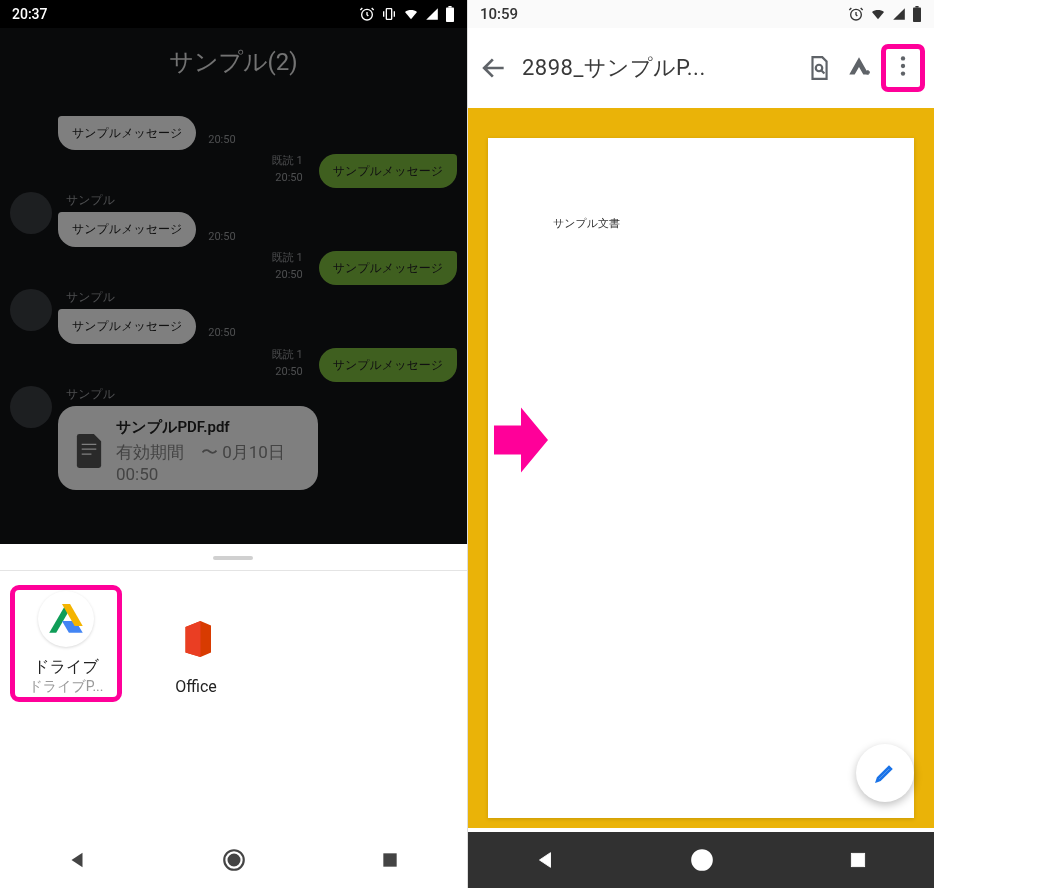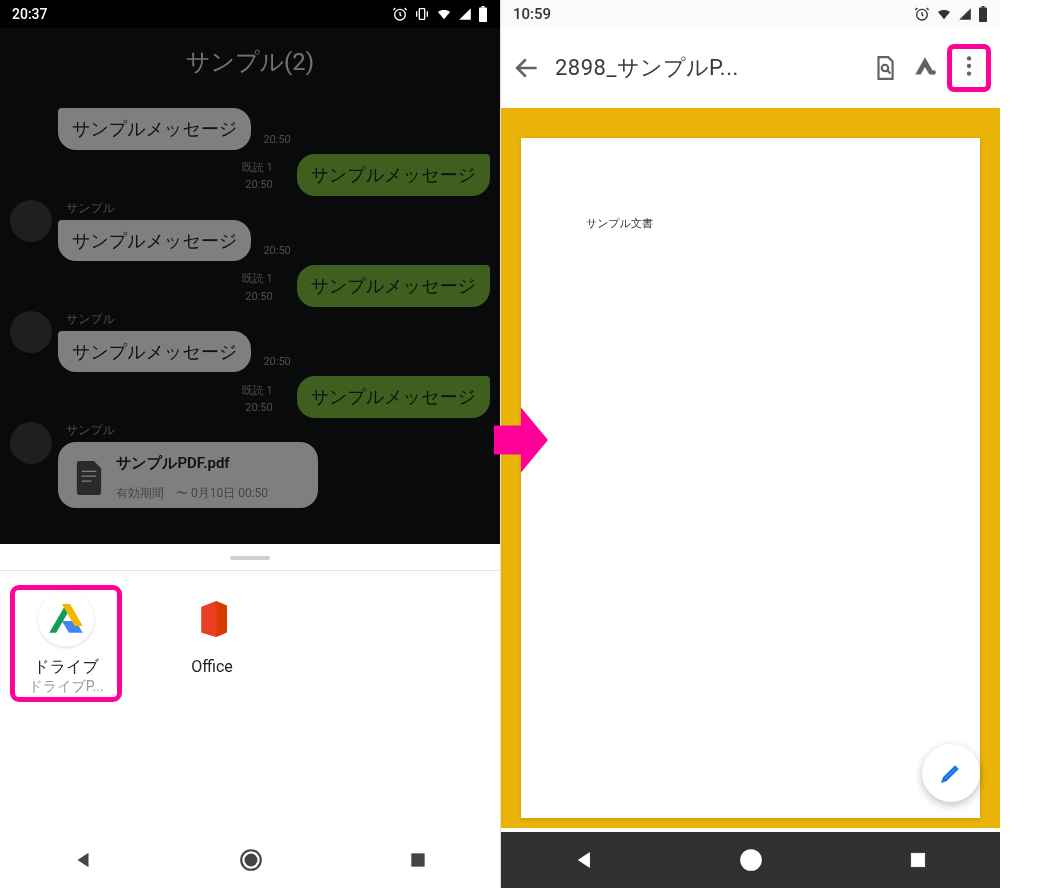--- a/index.html
+++ b/index.html
@@ -1,17 +1,17 @@
 <!DOCTYPE html>
 <html><head>
 <meta charset="utf-8">
 <style>
 * { margin: 0; padding: 0; box-sizing: border-box; }
 body { font-family: -apple-system, BlinkMacSystemFont, "Segoe UI", Roboto, sans-serif; background: #fff; }
-.container { width: 1049px; height: 888px; position: relative; display: flex; border-radius: 21px; }
+.container { width: 934px; height: 888px; position: relative; display: flex; border-radius: 21px; }
 .phone { position: relative; height: 888px; }
 .phone-left { width: 500px; }
 .phone-right { width: 500px; border-left: 1px solid #ddd; }
 .arrow-wrap { width: 49px; position: absolute; left: 494px; top: 400px; z-index: 50; }
 
 
 .status-bar-dark { height: 28px; background: #000; display:flex; align-items:center; justify-content:space-between; padding:0 12px; color:#fff; font-size:14px; font-weight:500; }
 .status-icons { display:flex; gap:6px; align-items:center; }
 
 .chat-area { position:relative; height: 516px; background:#121417; overflow:hidden; }
@@ -21,43 +21,43 @@
 .chat-title { flex:1; font-size:24px; }
 .chat-header .hicon { width:26px; height:26px; }
 
 .messages { position:relative; padding-top:6px; z-index:1; }
 .msg-row { display:flex; align-items:flex-end; margin:4px 10px; }
 .msg-row.in { justify-content:flex-start; }
 .msg-row.out { justify-content:flex-end; }
 .avatar { width:42px; height:42px; border-radius:50%; background:#3b3e42; margin-right:6px; align-self:flex-start; }
 .bubble-wrap { display:flex; flex-direction:column; }
 .sender-name { font-size:12px; color:#9a9c9f; margin-bottom:3px; margin-left:8px; }
-.bubble { padding:10px 14px; border-radius:18px; font-size:18px; line-height:1.2; display:inline-block; max-width:300px; }
+.bubble { padding:10px 14px; border-radius:18px; font-size:12px; line-height:1.2; display:inline-block; max-width:300px; }
 .bubble.in-b { background:#fff; color:#222; border-top-left-radius:4px; }
 .bubble.out-b { background:#7fbe3f; color:#222; border-top-right-radius:4px; }
 .meta { font-size:11px; color:#9a9c9f; margin:0 6px 4px; align-self:flex-end; text-align:right; line-height:1.2; }
 .meta.in-m { align-self:flex-end; }
 .msg-row.out .meta { text-align:right; margin-right:6px; }
 .msg-row.out .bubble-wrap { align-items:flex-end; }
 .msg-row.in .line { display:flex; align-items:flex-end; gap:6px; }
-.msg-row.out .line { display:flex; align-items:flex-end; gap:18px; flex-direction:row; }
+.msg-row.out .line { display:flex; align-items:flex-end; gap:10px; flex-direction:row; }
 .msg-row.out .meta-col { order:-1; }
 
 .file-bubble { background:#fff; border-top-left-radius:4px; border-radius:18px; display:flex; align-items:center; gap:12px; padding:12px 16px 6px; width:260px; }
 .file-icon-box { width:30px; height:34px; }
 .file-name { font-size:15px; font-weight:600; color:#222; }
-.file-sub { font-size:12px; color:#888; margin-top:12px; }
+.file-sub { font-size:17px; color:#888; margin-top:4px; }
 .file-row-inner { flex:1; }
 
 
 .sheet { position:absolute; left:0; right:0; bottom:56px; top:544px; background:#fff; z-index:20; border-top-left-radius:4px; border-top-right-radius:4px; }
 .sheet-handle { width:40px; height:4px; background:#d0d0d0; border-radius:2px; margin:12px auto 10px; }
 .sheet-title { text-align:center; font-size:25px; color:#222; padding:10px 0 24px; }
 .sheet-divider { height:1px; background:#e4e4e4; }
-.sheet-apps { display:flex; gap:46px; padding:20px 16px; }
+.sheet-apps { display:flex; gap:30px; padding:20px 16px;align-items:flex-end; }
 .app { width:100px; text-align:center; }
 .app-icon-wrap { width:56px; height:56px; border-radius:50%; margin:0 auto 10px; display:flex; align-items:center; justify-content:center; background:#fff; }
 .app-icon-wrap.shadow { box-shadow:0 1px 3px rgba(0,0,0,0.15); }
 .app-label { font-size:16px; color:#222; white-space:nowrap; overflow:hidden; text-overflow:ellipsis; }
 .app-sub { font-size:14px; color:#999; white-space:nowrap; overflow:hidden; text-overflow:ellipsis; }
 .hl-pink { outline:5px solid #ff0099; outline-offset:1px; border-radius:3px; }
 
 .navbar { position:absolute; bottom:0; left:0; right:0; height:56px; background:#fff; display:flex; align-items:center; justify-content:space-around; }
 
 

